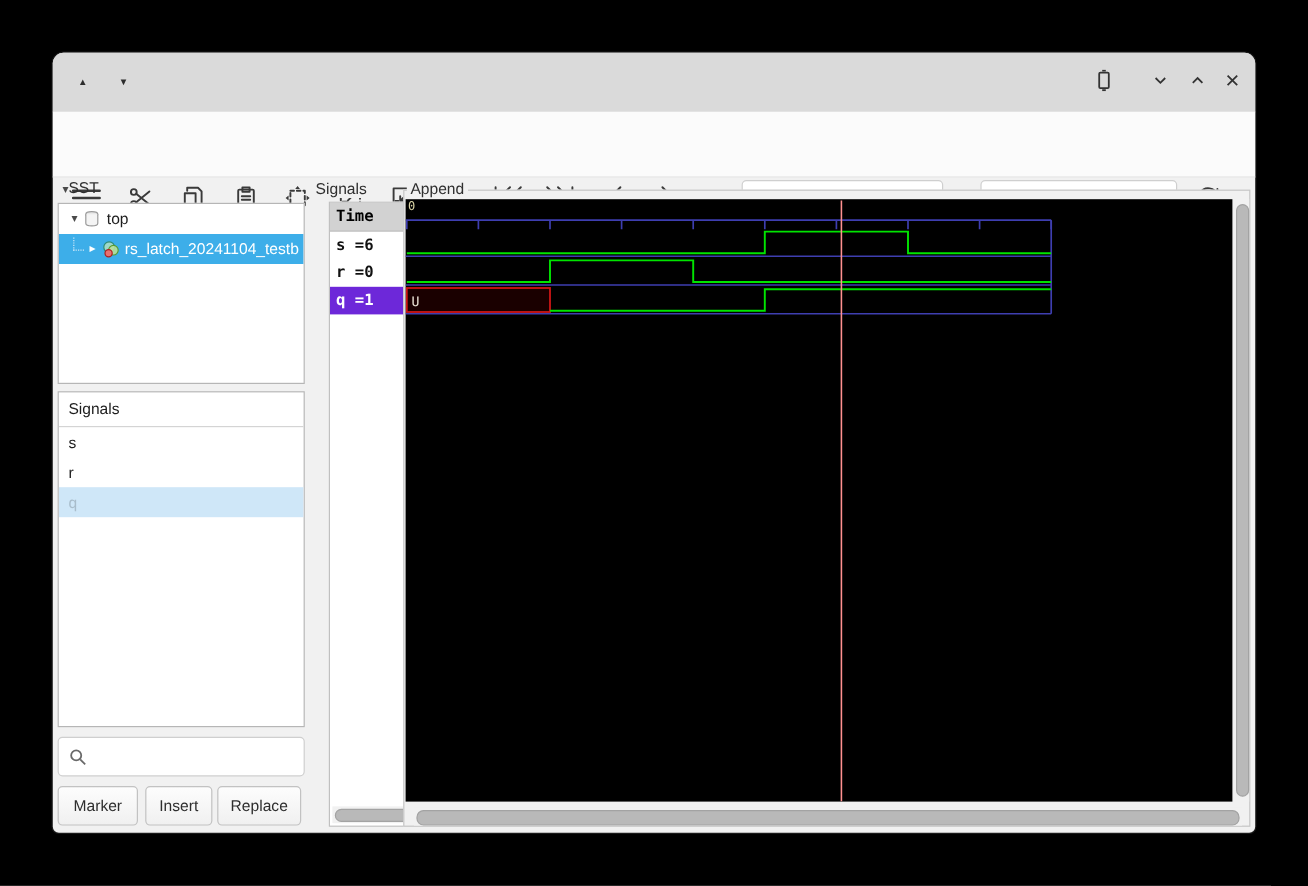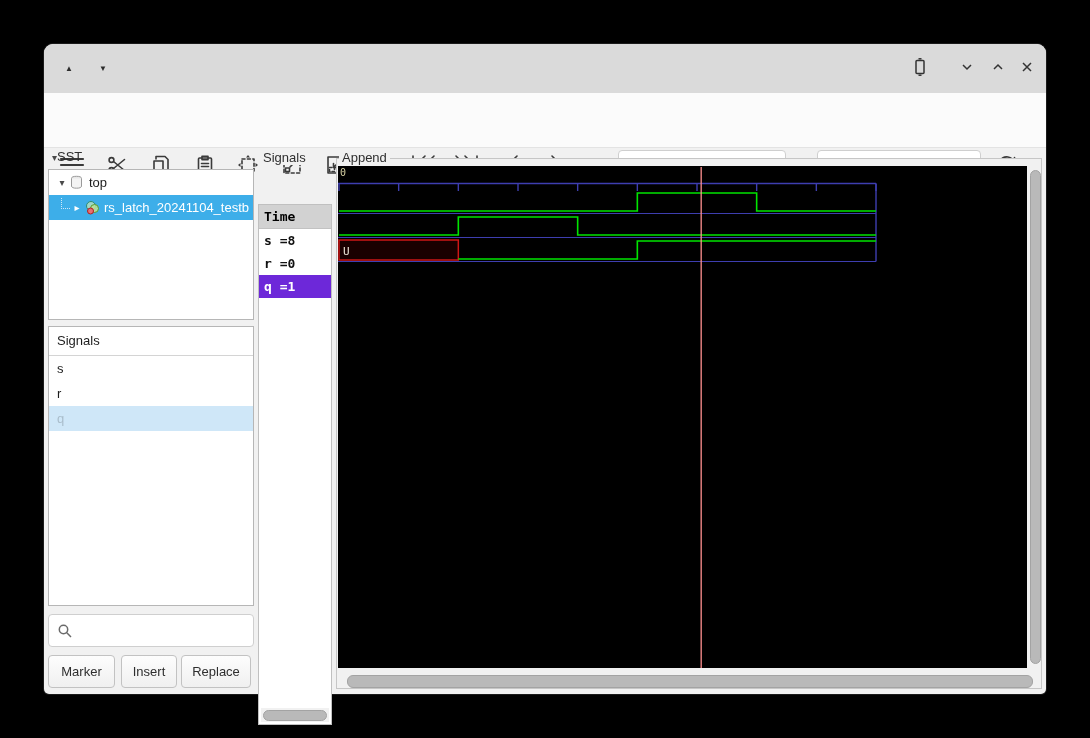--- a/index.html
+++ b/index.html
@@ -221,23 +221,23 @@
     <input style="border: none; outline: none; flex: 1 1 0%; font-size: 13px; margin-left: 6px; background: transparent;" placeholder="">
   </div>
 
   <div style="position:absolute;left:0;top:0;">
     <button class="btn" style="left:4px;top:611px;width:67px;">Marker</button>
     <button class="btn" style="left:77px;top:611px;width:56px;">Insert</button>
     <button class="btn" style="left:137px;top:611px;width:70px;">Replace</button>
   </div>
 
   <div class="frame-label" style="left:216px;top:106px;">Signals</div>
-  <div class="box" style="left:214px;top:124px;width:74px;height:521px;border-color:#c0c0c0;margin-top:36px;">
+  <div class="box" style="left:230px;top:124px;width:74px;height:521px;border-color:#c0c0c0;">
     <div class="wn-header mono">Time</div>
-    <div class="wn-row mono">s =8</div>
+    <div class="wn-row mono">s =6</div>
     <div class="wn-row mono">r =0</div>
     <div class="wn-row mono sel">q =1</div>
     <div class="scroll-track" style="left:2px;bottom:2px;width:68px;height:14px;">
       <div class="scroll-thumb" style="left:2px;top:2px;width:62px;height:9px;"></div>
     </div>
   </div>
 
   <div class="frame-label" style="left:295px;top:106px;">Append</div>
   <div style="position:absolute;left:292px;top:114px;width:706px;height:531px;border:1px solid #c6c6c6;box-sizing:border-box;background:#f1f1f1;">
     <div class="wave-canvas" style="left:1px;top:7px;width:689px;height:502px;">

